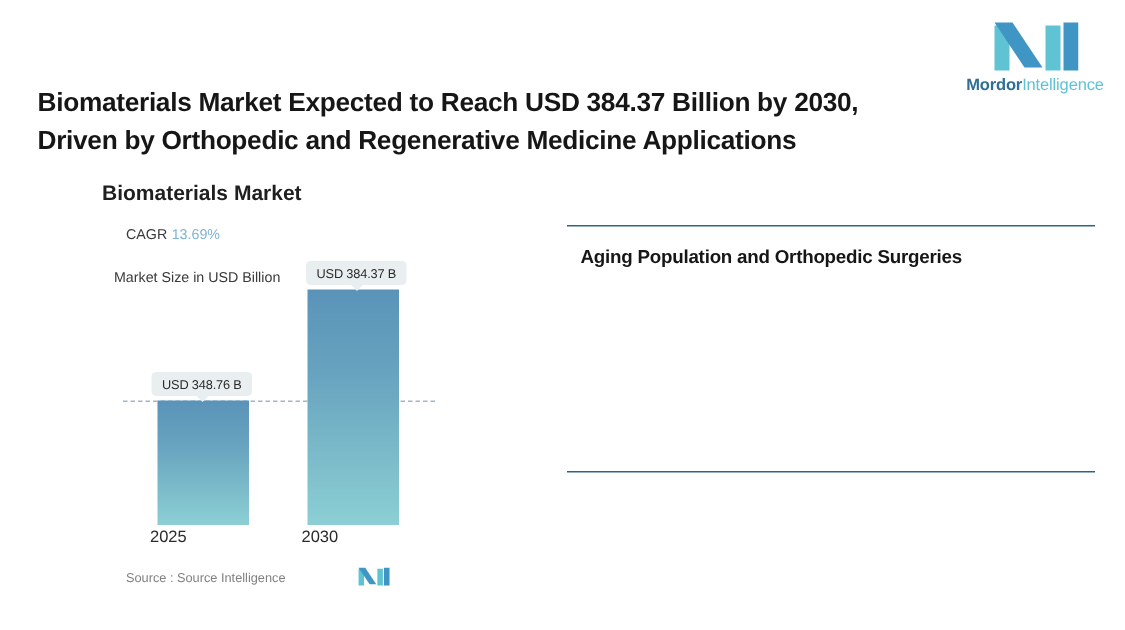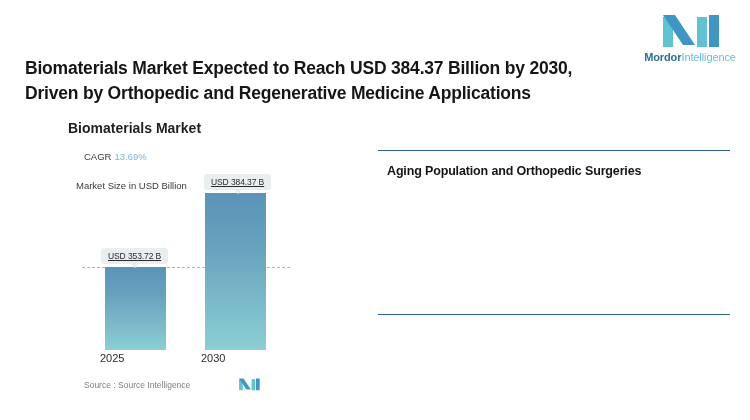--- a/index.html
+++ b/index.html
@@ -143,21 +143,20 @@
 
   .value-pill {
     position: absolute;
     background: #e9eef1;
     border-radius: 3px;
     padding: 3px 7px 3px 7px;
     font-size: 8.5px;
     color: #2b2b2b;
     white-space: nowrap;
     letter-spacing: -0.1px;
-    text-decoration: underline;
   }
   .value-pill::after {
     content: "";
     position: absolute;
     left: 50%;
     bottom: -4px;
     margin-left: -4px;
     width: 0; height: 0;
     border-left: 4px solid transparent;
     border-right: 4px solid transparent;
@@ -274,21 +273,21 @@
 
   <div id="plot">
 
     <div class="dashed-line"></div>
 
     <div id="bars-area">
       <div class="bar bar-2025"></div>
       <div class="bar bar-2030"></div>
     </div>
 
-    <div class="value-pill" id="pill-2025">USD 353.72 B</div>
+    <div class="value-pill" id="pill-2025">USD 348.76 B</div>
     <div class="value-pill" id="pill-2030">USD 384.37 B</div>
 
     <div class="x-label" id="xlabel-2025">2025</div>
     <div class="x-label" id="xlabel-2030">2030</div>
 
     <div id="chart-source">Source :  Source Intelligence</div>
     <svg id="source-logo" viewBox="0 0 58 38">
       <polygon points="2,36 2,6 12,6 12,36" fill="#5fc3d4"></polygon>
       <polygon points="2,4 14,4 34,34 22,34" fill="#3f96c4"></polygon>
       <polygon points="36,6 46,6 46,36 36,36" fill="#5fc3d4"></polygon>

